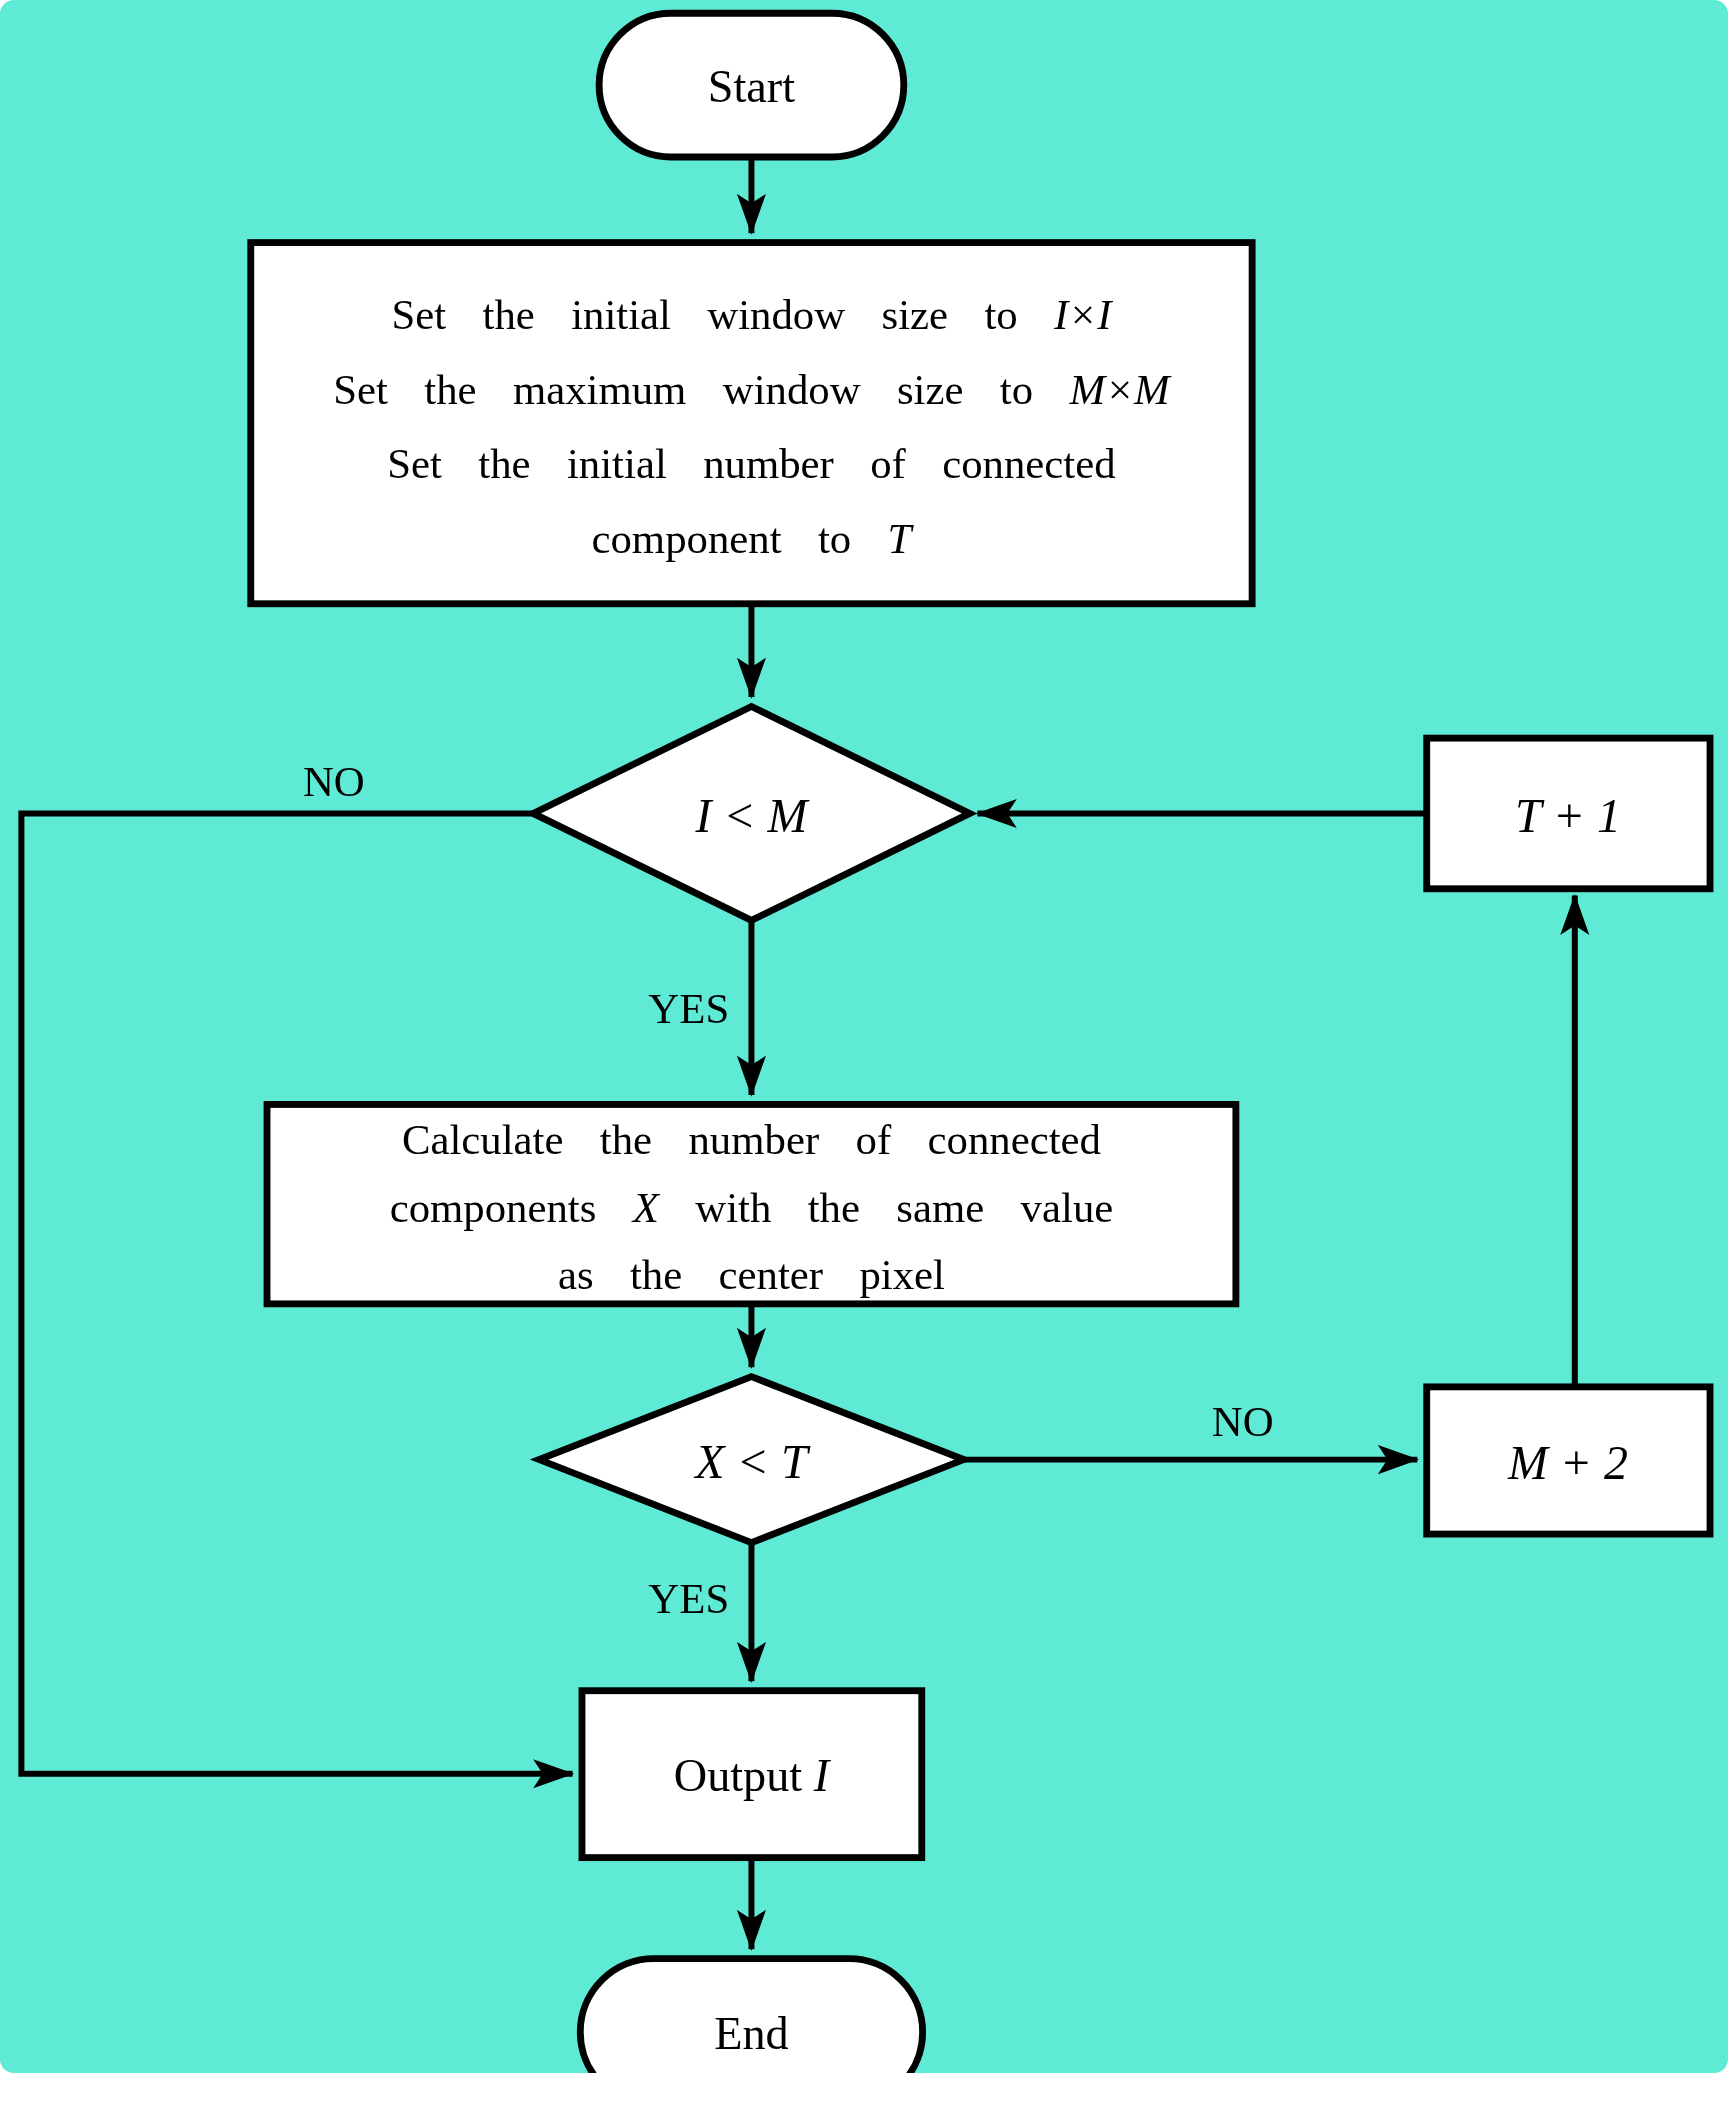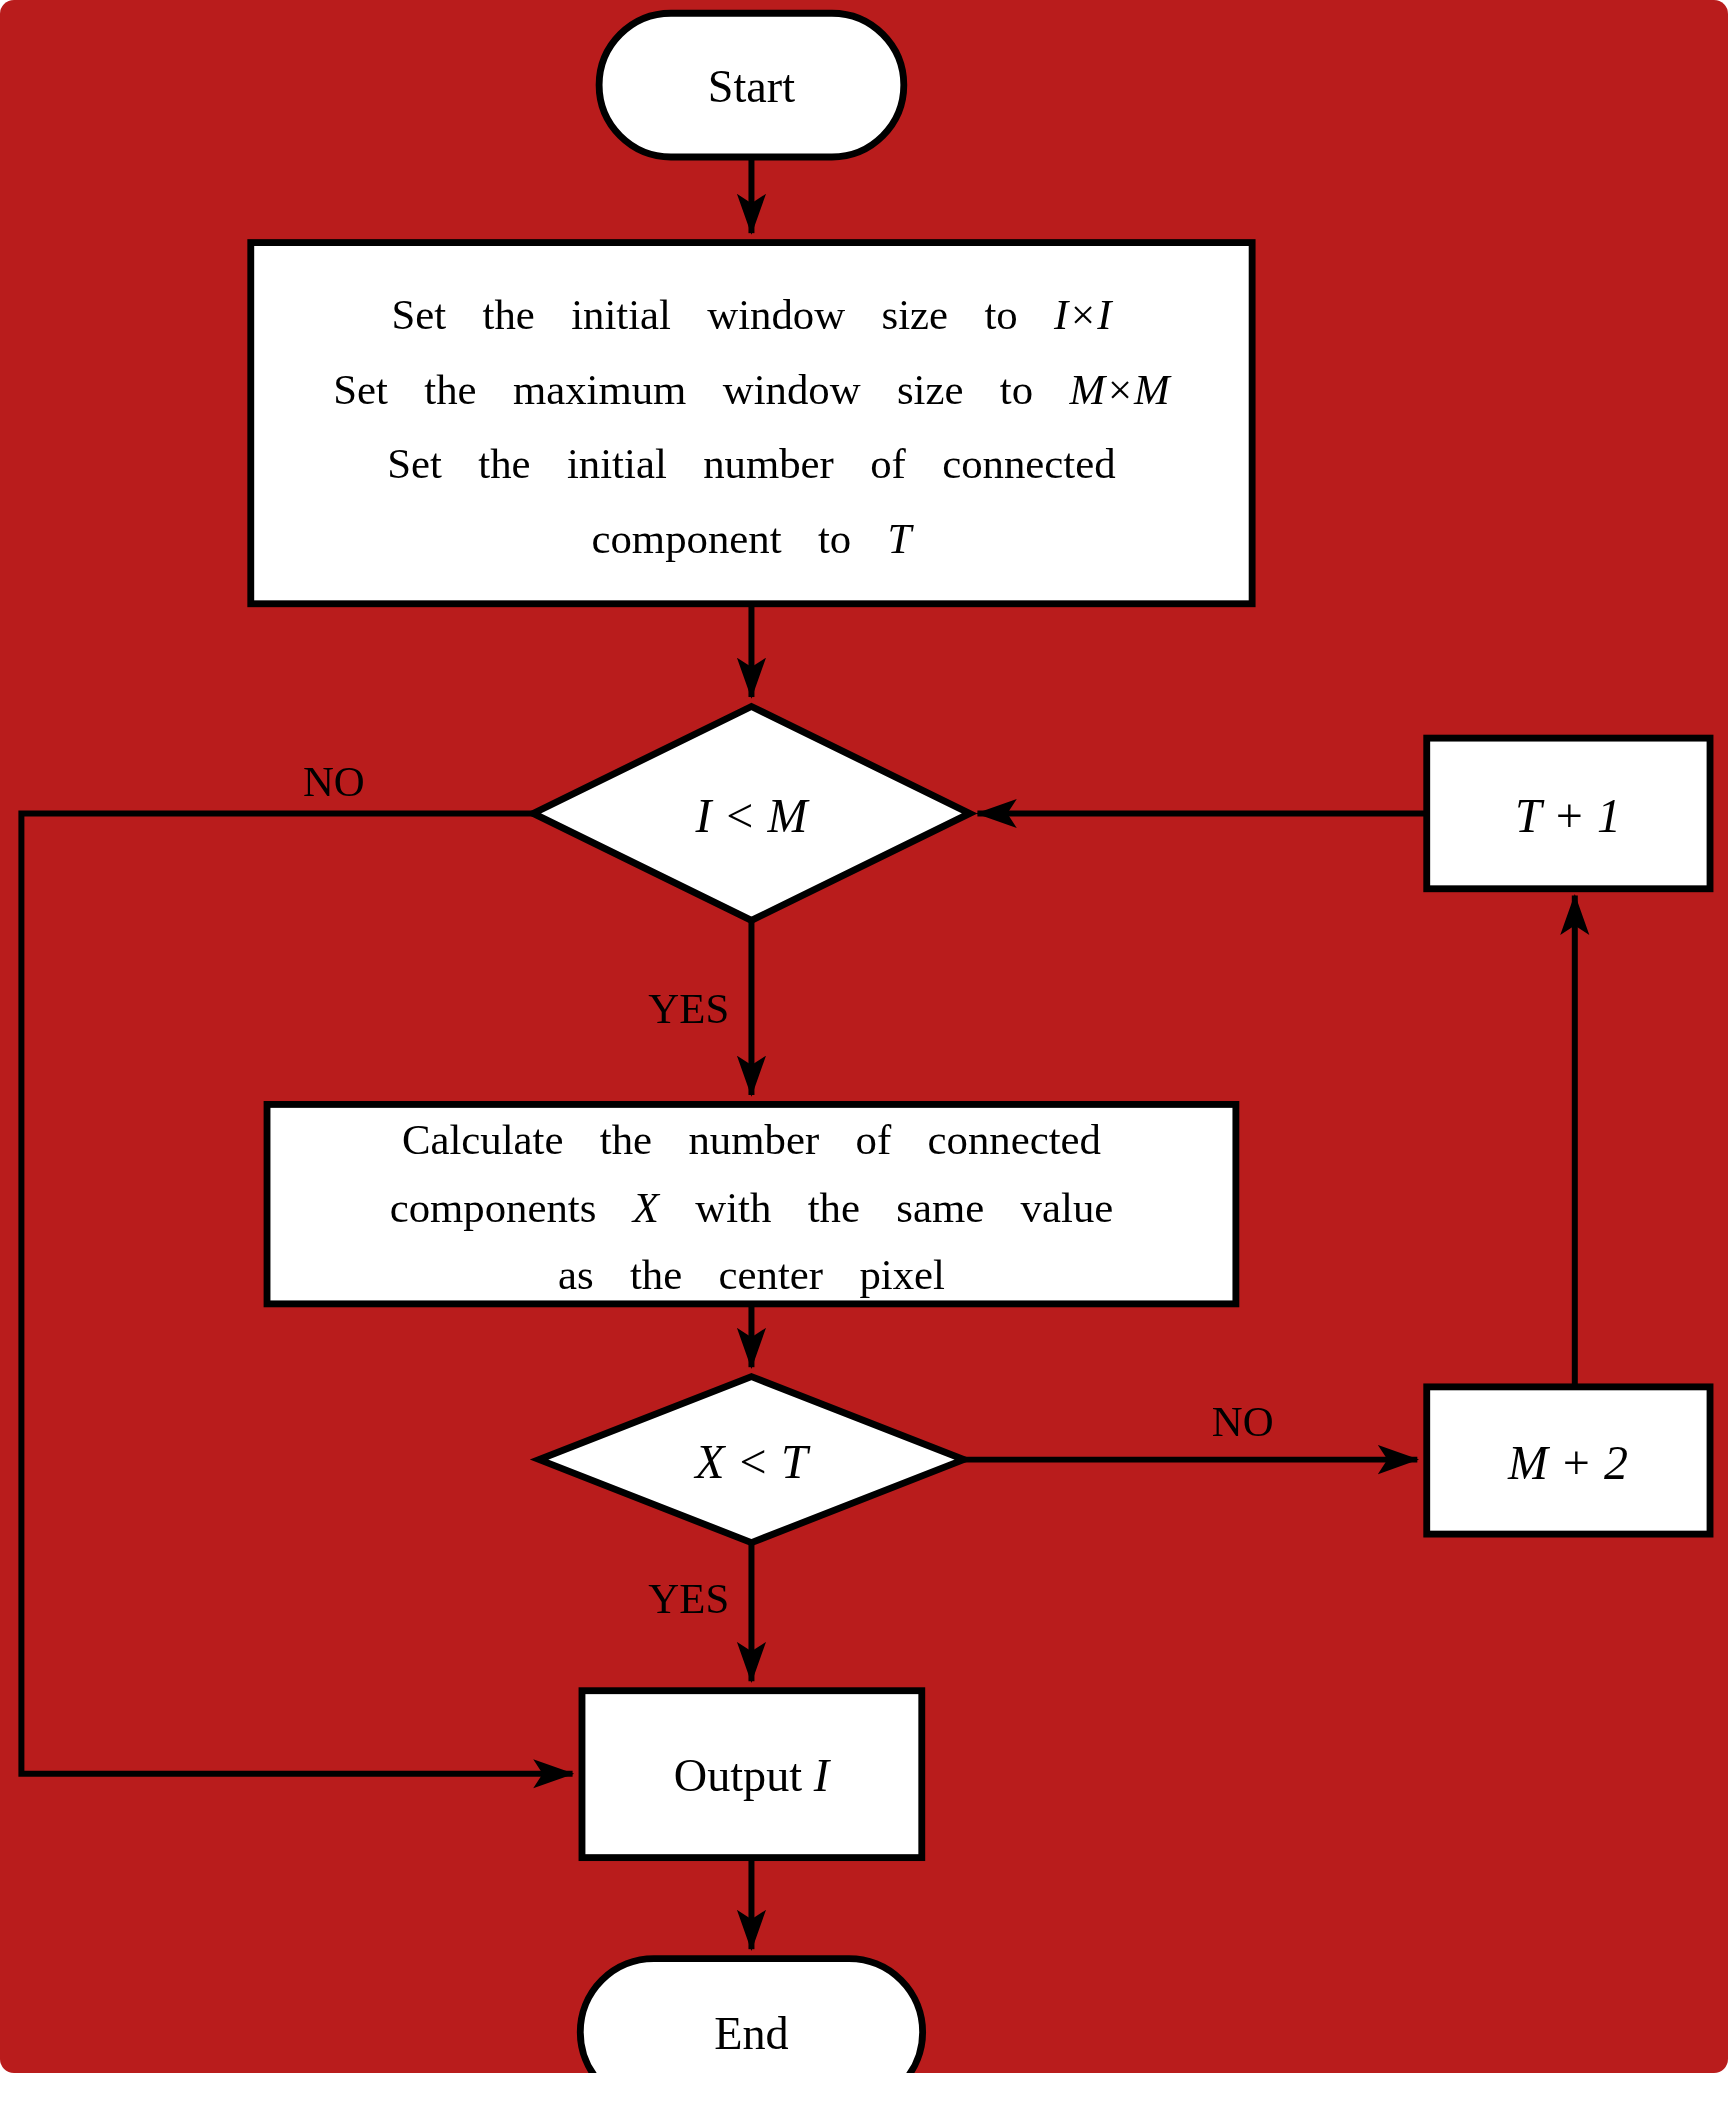--- a/index.html
+++ b/index.html
@@ -4,21 +4,21 @@
 <style>
   html, body {
     margin: 0;
     padding: 0;
     background: #ffffff;
   }
   .page {
     position: relative;
     width: 1728px;
     height: 2073px;
-    background: #b91c1c;
+    background: #5eead4;
     border-radius: 14px;
   }
   svg {
     display: block;
   }
   svg text {
     font-family: "Liberation Serif", "DejaVu Serif", serif;
     fill: #000000;
   }
   .shape {

